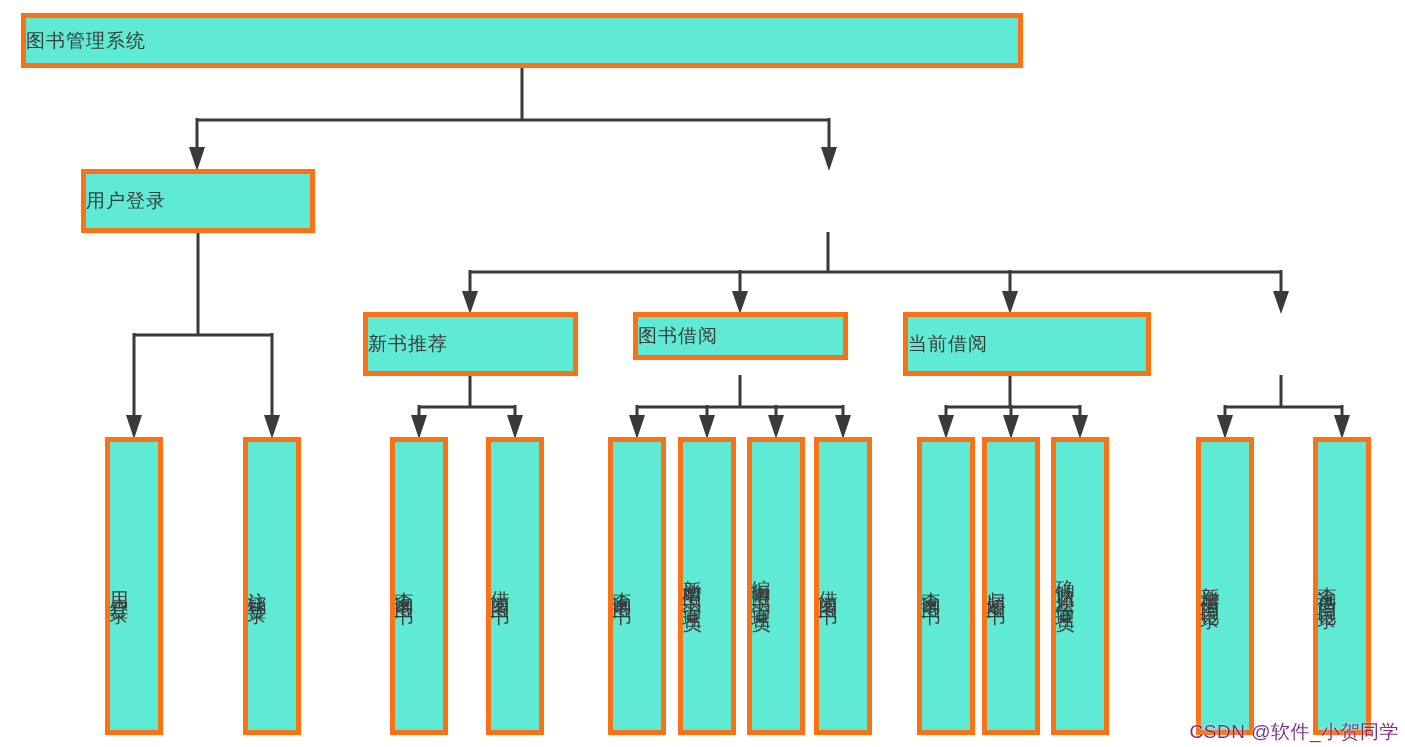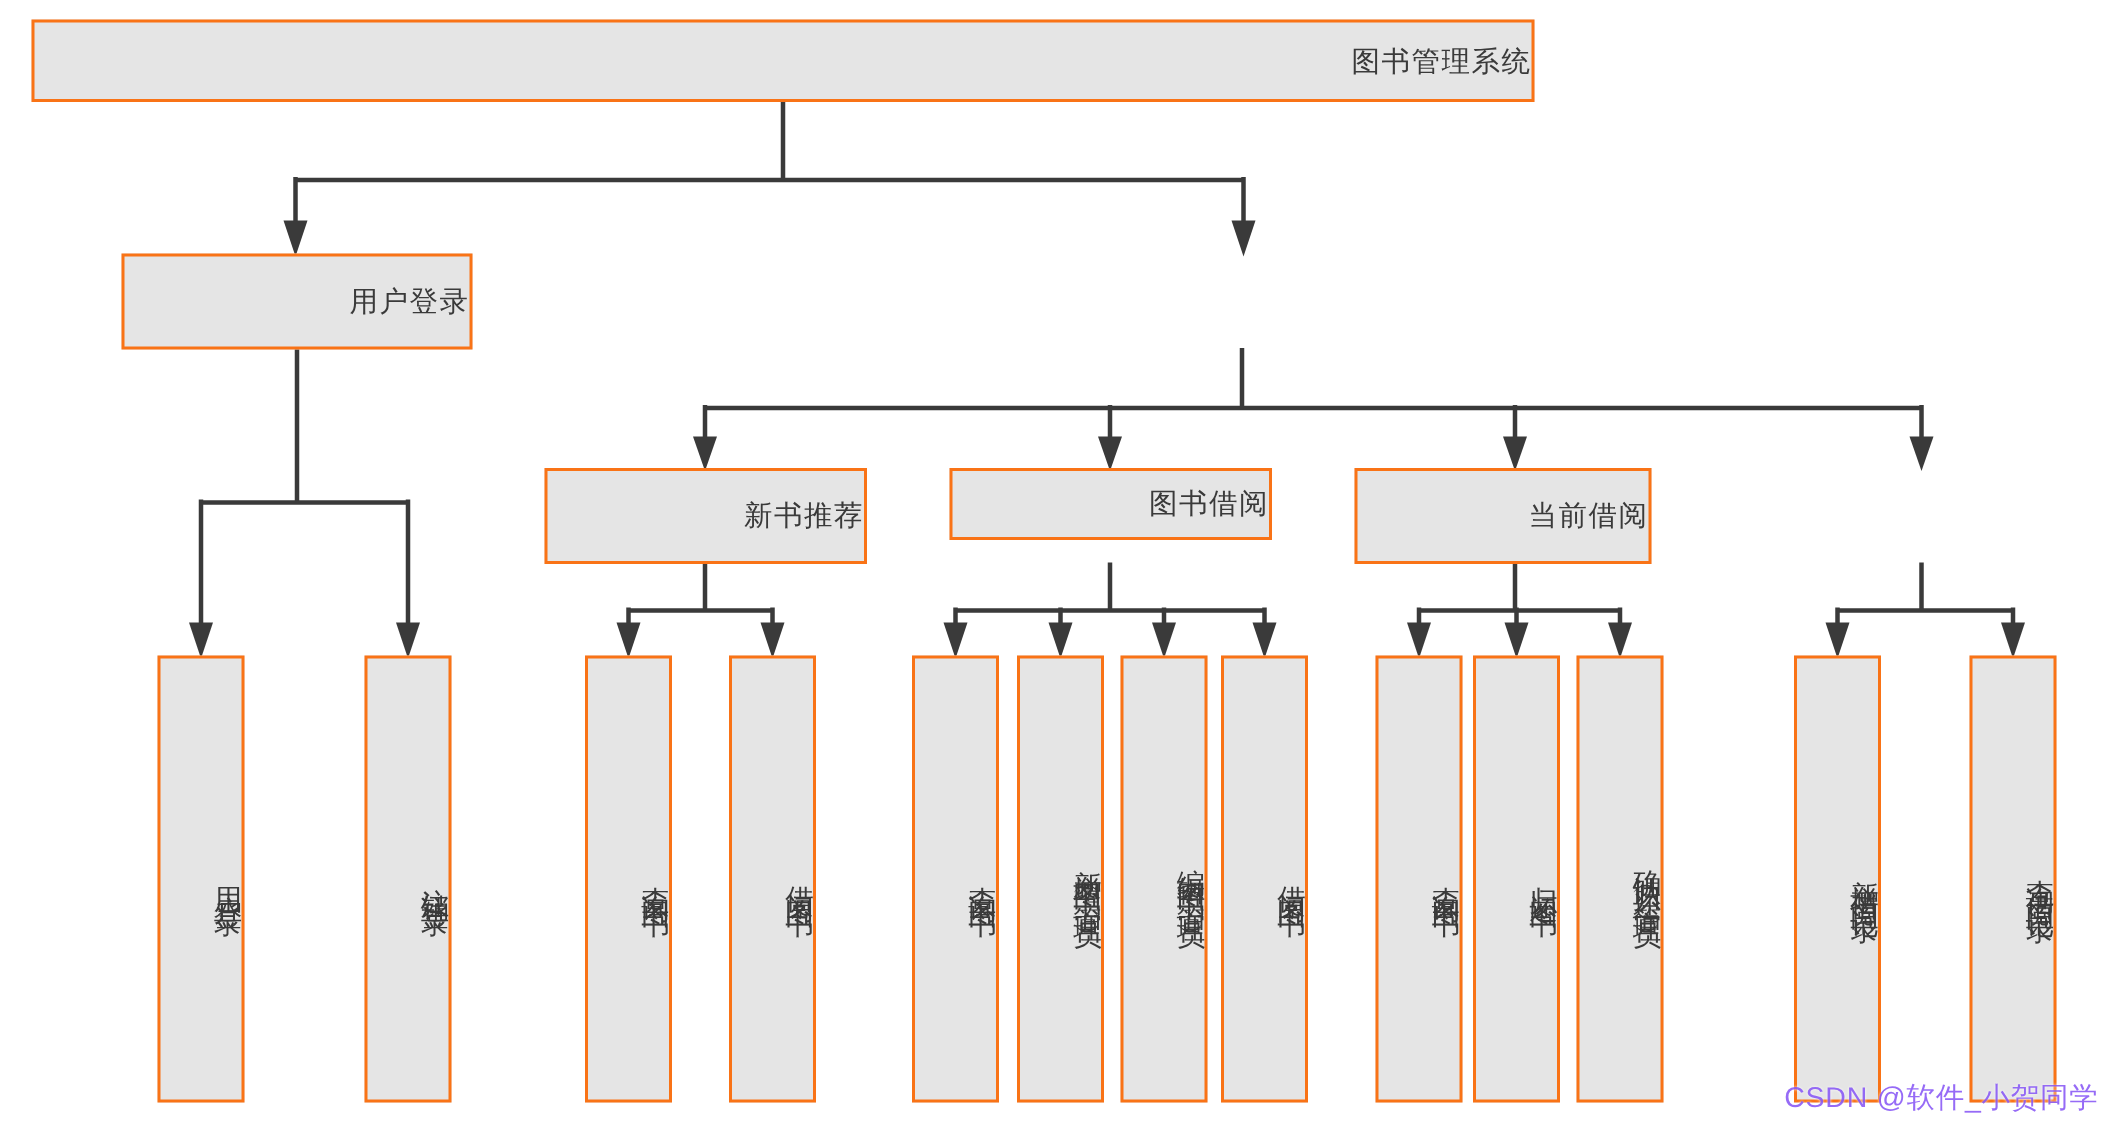--- a/index.html
+++ b/index.html
@@ -17,47 +17,47 @@
   }
   #connectors {
     position: absolute;
     left: 0; top: 0;
     width: 1405px; height: 747px;
     z-index: 0;
   }
   .node {
     position: absolute;
     box-sizing: border-box;
-    border: 2px solid #f97316;
-    background: #e5e5e5;
+    border: 5px solid #f97316;
+    background: #5eead4;
     color: #3a3a3a;
     display: flex;
     align-items: center;
-    justify-content: flex-end;
+    justify-content: flex-start;
     z-index: 1;
     font-size: 19px;
     letter-spacing: 1px;
   }
   .node.h-label {  }
   .node.v-label span {
     writing-mode: vertical-rl;
     text-orientation: upright;
     letter-spacing: 5px;
     line-height: 1;
     font-size: 19px;
   }
   
   .n-root   { left: 21px;  top: 13px;  width: 1002px; height: 55px; }
   
   .n-l2-0   { left: 81px;  top: 169px; width: 234px; height: 64px; }
   .n-l2-1   { left: 712px; top: 169px; width: 233px; height: 64px; }
   
   .n-l3-0   { left: 363px;  top: 312px; width: 215px; height: 64px; }
   .n-l3-1   { left: 633px;  top: 312px; width: 215px; height: 48px; }
-  .n-l3-2   { left: 903px;  top: 312px; width: 198px; height: 64px; padding-left: 31px; }
+  .n-l3-2   { left: 903px;  top: 312px; width: 248px; height: 64px; }
   .n-l3-3   { left: 1173px; top: 312px; width: 215px; height: 64px; }
   
   .leaf { top: 437px; width: 58px; height: 298px; }
   .n-leaf-0  { left: 105px;  }
   .n-leaf-1  { left: 243px;  }
   .n-leaf-2  { left: 390px;  }
   .n-leaf-3  { left: 486px;  }
   .n-leaf-4  { left: 608px;  }
   .n-leaf-5  { left: 678px;  }
   .n-leaf-6  { left: 747px;  }
@@ -67,21 +67,21 @@
   .n-leaf-10 { left: 1051px; }
   .n-leaf-11 { left: 1196px; }
   .n-leaf-12 { left: 1313px; }
   
   .watermark {
     position: absolute;
     right: 6px;
     top: 719px;
     z-index: 2;
     font-size: 19px;
-    color: #8b5cf6;
+    color: #701a75;
     opacity: 0.9;
     letter-spacing: 0.5px;
     text-shadow: 0 0 2px #ffffff;
     white-space: nowrap;
   }
 </style>
 </head>
 <body>
 
 <div id="stage">

